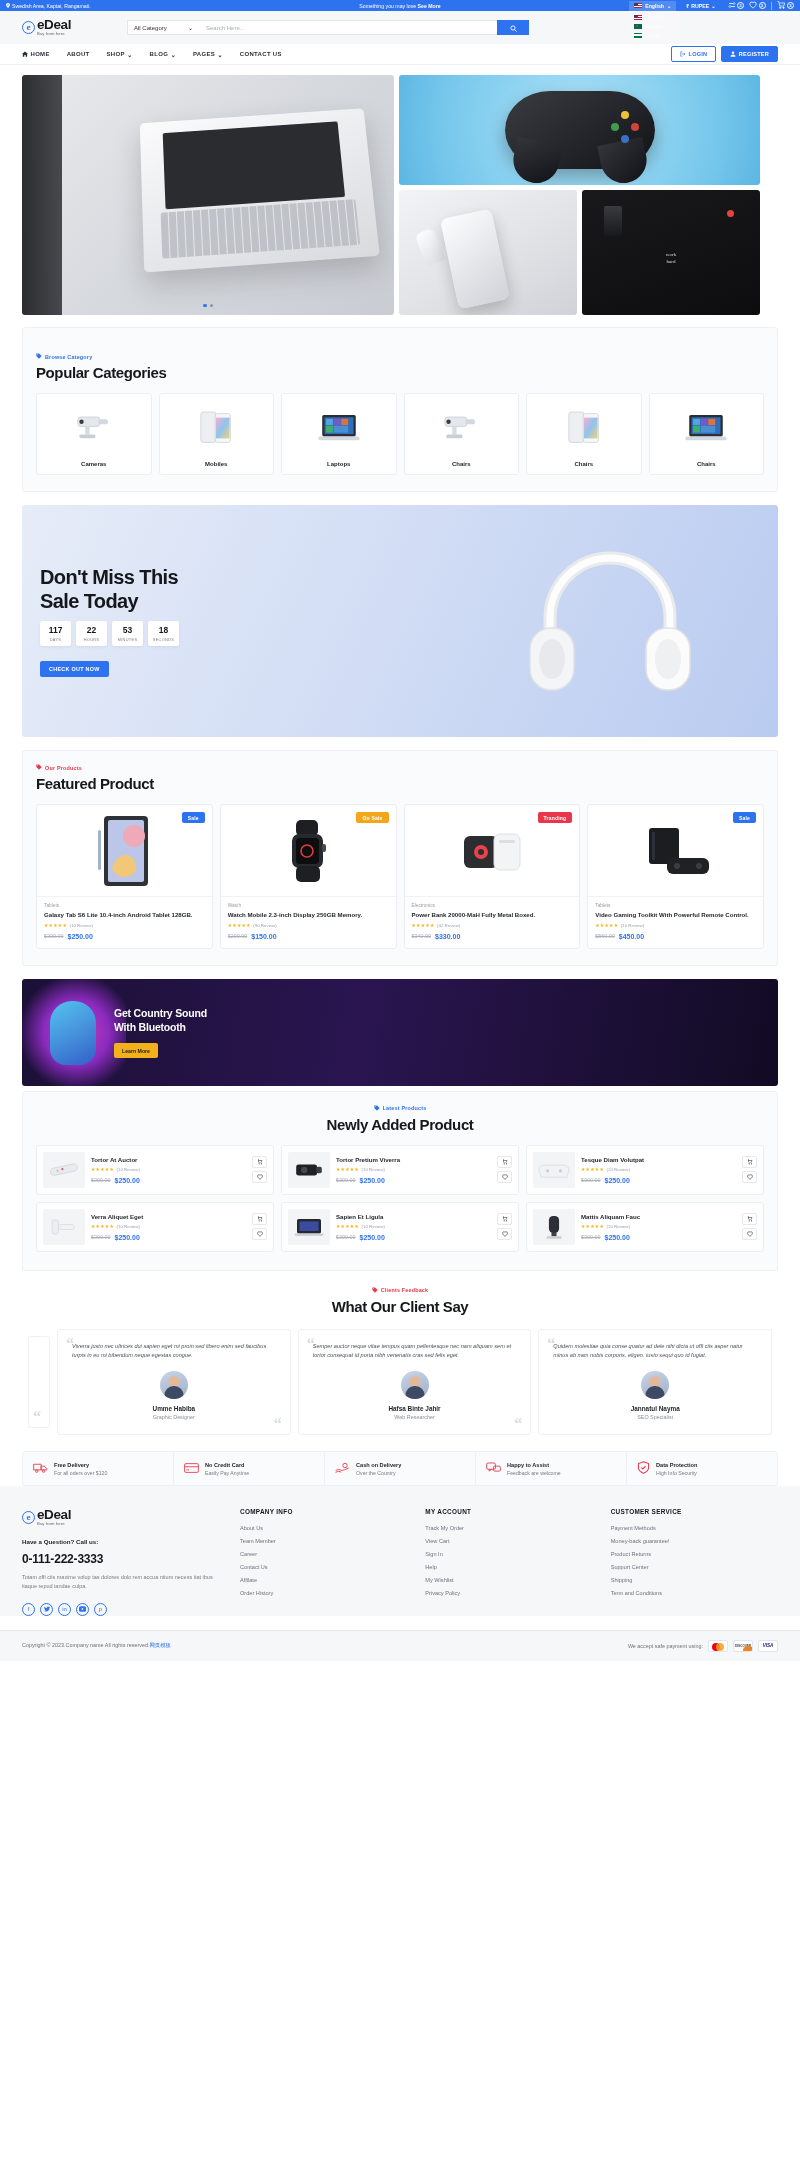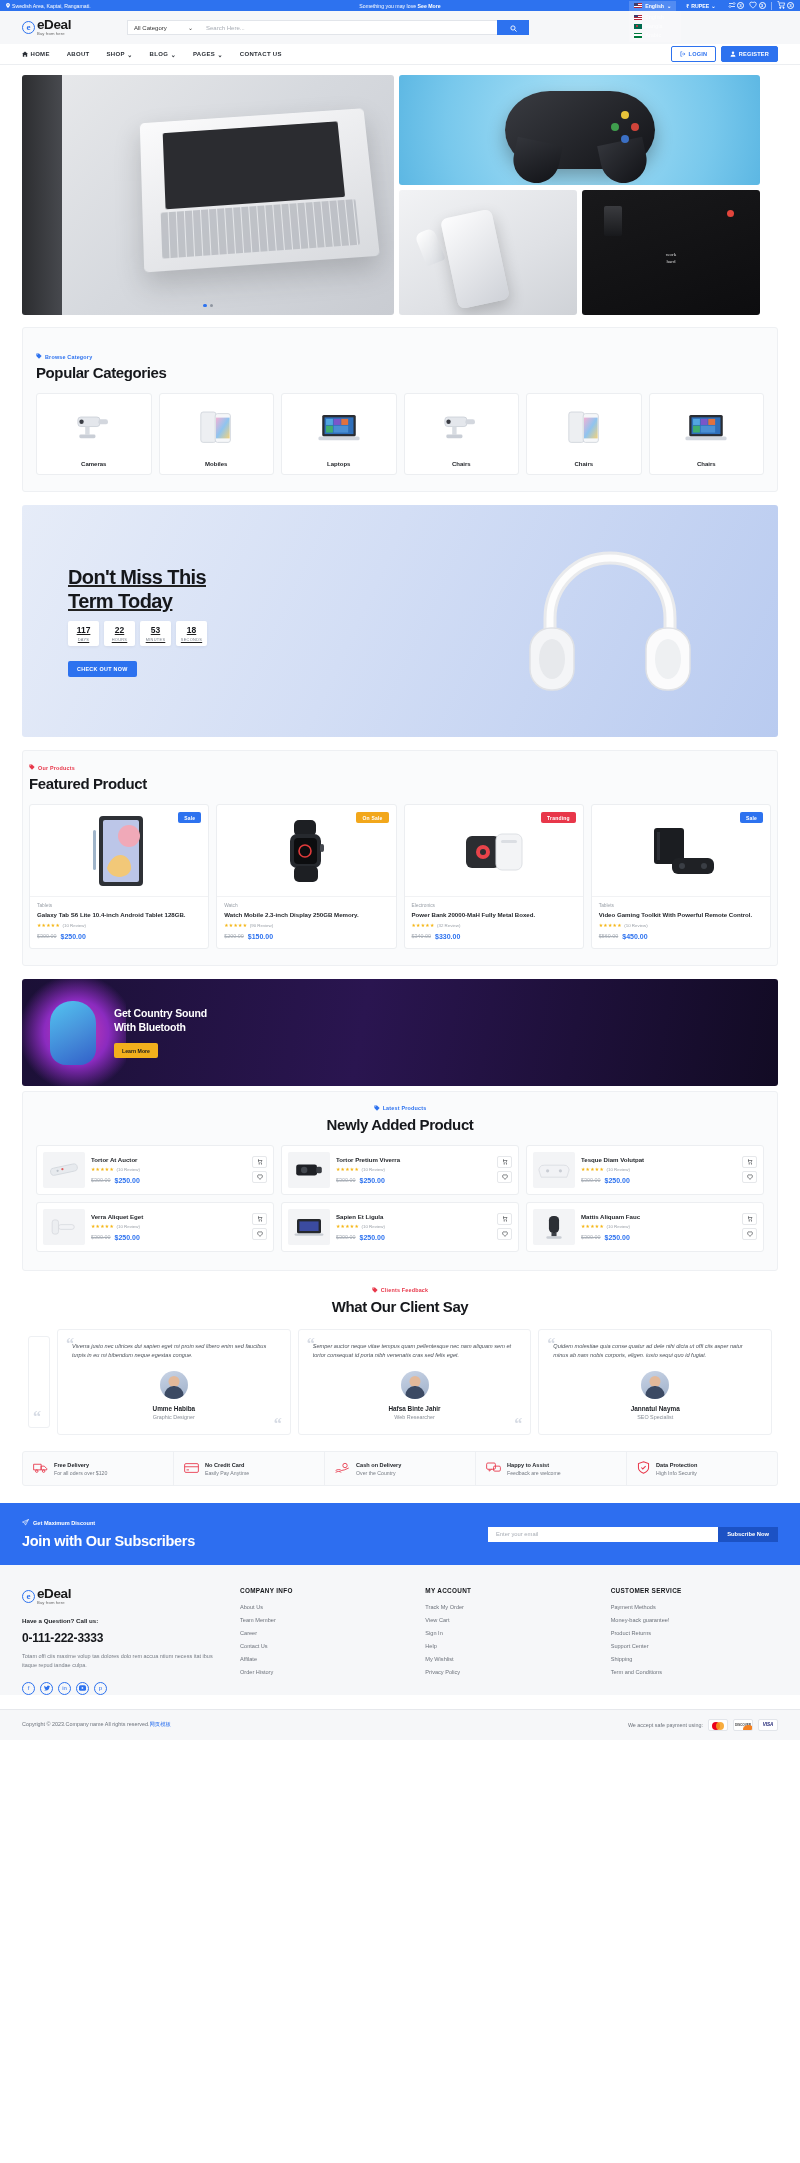--- a/index.html
+++ b/index.html
@@ -215,40 +215,40 @@
     height: 48px; display:flex; align-items:center; justify-content:center; margin-bottom: 9px;
   }
   .cat-name { font-size: 6px; font-weight: 700; color:#23262b; }
 
   
   .deal {
     margin-top: 13px; height: 232px; border-radius: 3px; position: relative; overflow:hidden;
     background: linear-gradient(115deg,#e6ecf8 0%,#d3def5 45%,#b9cbf0 100%);
     display:flex; align-items:center;
   }
-  .deal-left { padding-left: 46px; width: 300px; position: relative; z-index:2;text-decoration:underline;}
+  .deal-left { padding-left: 18px; width: 300px; position: relative; z-index:2;}
   .deal-h { font-size: 20px; font-weight: 700; color:#15171b; line-height:1.22; letter-spacing:-0.6px;}
   .countdown { display:flex; gap:5px; margin-top: 8px;}
   .cd-box {
     background:#fff; border-radius:2px; width: 31px; padding: 5px 0 4px; text-align:center;
     box-shadow: 0 1px 3px rgba(0,0,0,0.06);
   }
   .cd-num { font-size: 8.5px; font-weight:700; color:#15171b; line-height:1;}
   .cd-lab { font-size: 3.9px; color:#7c828c; margin-top:2.5px; letter-spacing:0.3px;}
   .deal-btn {
     margin-top: 15px; display:inline-block; background:#2d72ef; color:#fff;
     font-size:5.4px; font-weight:700; padding: 5px 9px; border-radius:2px; cursor:pointer; letter-spacing:0.3px;
   }
   .headphone {
     position:absolute; right: 78px; top: 50%; transform: translateY(-50%);
     width: 180px; height: 178px;
   }
 
   
-  .feat-sec { margin-top: 13px; padding: 13px 6px 16px; }
+  .feat-sec { margin-top: 13px; padding: 13px 13px 16px; }
   .feat-grid { display:flex; gap: 7px; margin-top: 12px;}
   .prod-card { flex:1; background:#fff; border:1px solid #eceef1; border-radius:3px; overflow:hidden; cursor:pointer;}
   .prod-img { height: 92px; position:relative; display:flex;align-items:center;justify-content:center; border-bottom:1px solid #f1f2f4;}
   .ribbon {
     position:absolute; top: 7px; right: 7px; color:#fff; font-size:5px; font-weight:700;
     padding: 2.5px 6px; border-radius:2px; letter-spacing:0.2px;
   }
   .r-sale { background:#2d72ef; }
   .r-onsale { background:#f2a71b; }
   .r-trend { background:#e8374a; }
@@ -656,21 +656,21 @@
           <div class="cat-name">Chairs</div>
         </div>
 
       </div>
     </div>
 
     <div class="deal">
       <div class="deal-left">
         <div class="deal-h">
           <span>Don't Miss This</span><br>
-          <span>Term Today</span>
+          <span>Sale Today</span>
         </div>
         <div class="countdown">
           <div class="cd-box">
             <div class="cd-num">117</div>
             <div class="cd-lab">DAYS</div>
           </div>
           <div class="cd-box">
             <div class="cd-num">22</div>
             <div class="cd-lab">HOURS</div>
           </div>
@@ -1158,38 +1158,20 @@
             <path d="M6 9l2 2 4-4"></path>
           </svg>
       </span>
       <div>
         <div class="fs-t">Data Protection</div>
         <div class="fs-s">High Info Security</div>
       </div>
     </div>
   </div>
 
-  <div class="subscribe">
-    <div class="sub-left">
-      <div class="sub-eyebrow">
-        <span>
-          <svg width="7" height="7" viewBox="0 0 16 16" fill="none" stroke="#fff" stroke-width="1.4">
-              <path d="M15 1L1 7l5 2 2 5z"></path>
-              <path d="M6 9l9-8"></path>
-            </svg>
-        </span>
-        <span>Get Maximum Discount</span>
-      </div>
-      <div class="sub-h">Join with Our Subscribers</div>
-    </div>
-    <div class="sub-form">
-      <input class="sub-input" value="" placeholder="Enter your email" style="">
-      <button class="sub-btn">Subscribe Now</button>
-    </div>
-  </div>
 
   <div class="footer">
     <div class="f-col1">
       <div class="logo">
         <div class="logo-mark">e</div>
         <div class="logo-text">
           <span class="lt1">eDeal</span>
           <span class="lt2">Buy from here</span>
         </div>
       </div>

